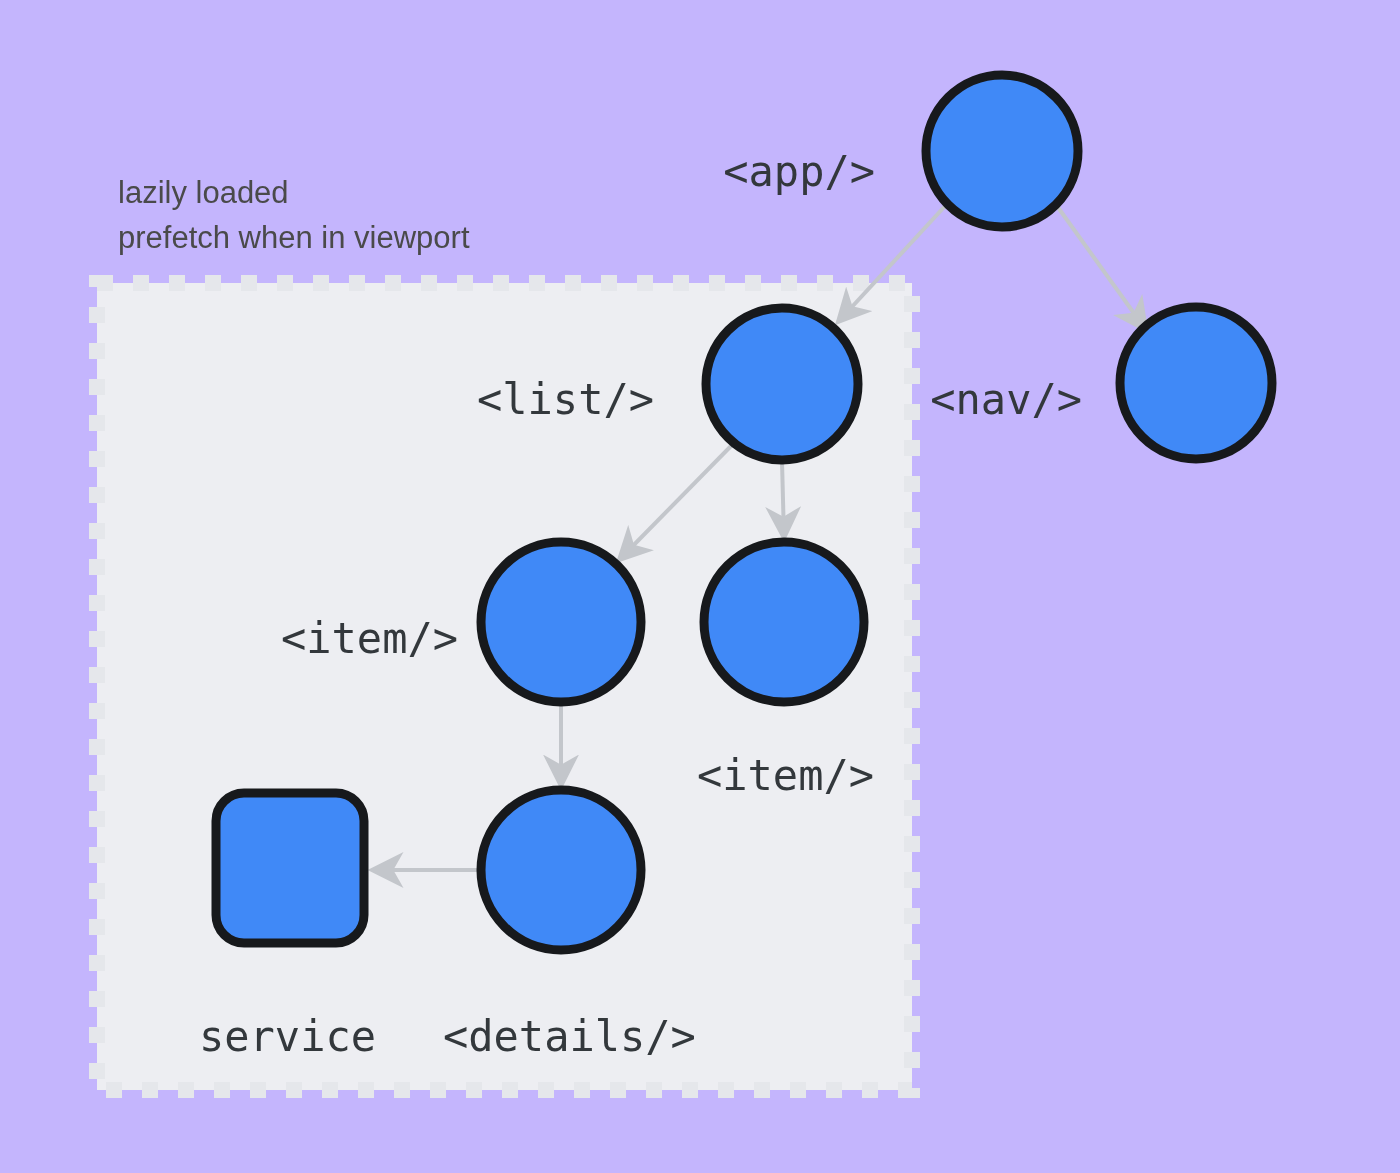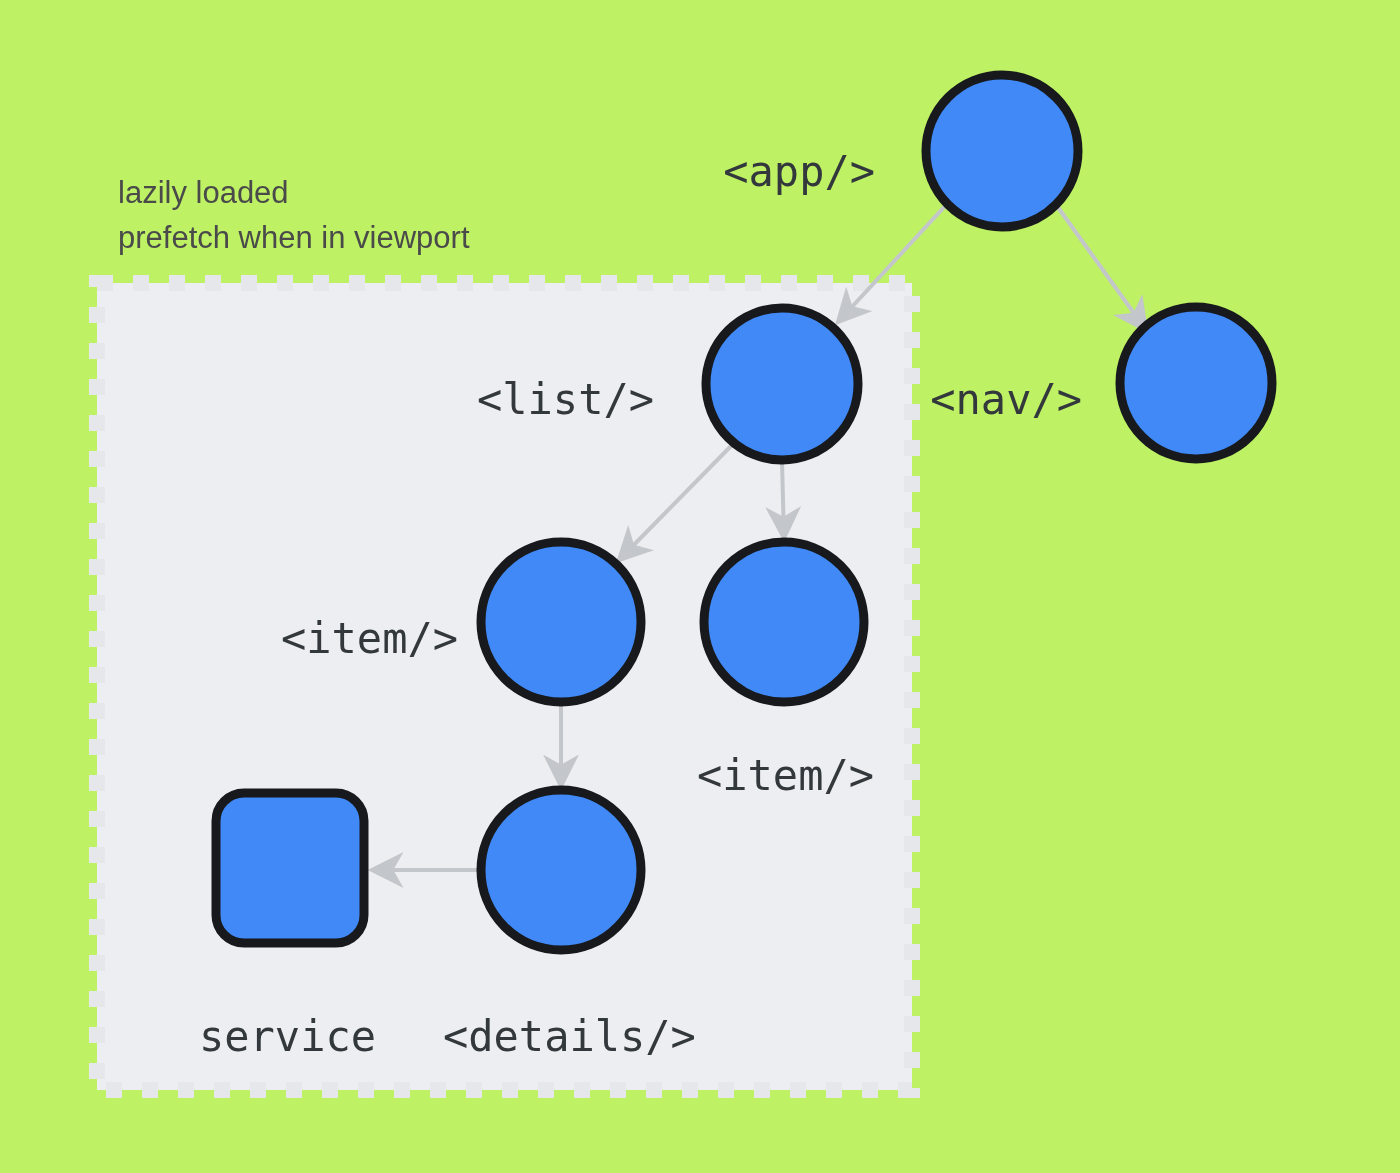--- a/index.html
+++ b/index.html
@@ -7,21 +7,21 @@
     padding: 0;
     background: #ffffff;
   }
   body {
     font-family: "Liberation Sans", sans-serif;
   }
   #stage {
     position: relative;
     width: 1400px;
     height: 1173px;
-    background: #bef264;
+    background: #c4b5fd;
     overflow: hidden;
   }
   #diagram-svg {
     position: absolute;
     left: 0;
     top: 0;
     width: 1400px;
     height: 1173px;
   }
   .note-text {

